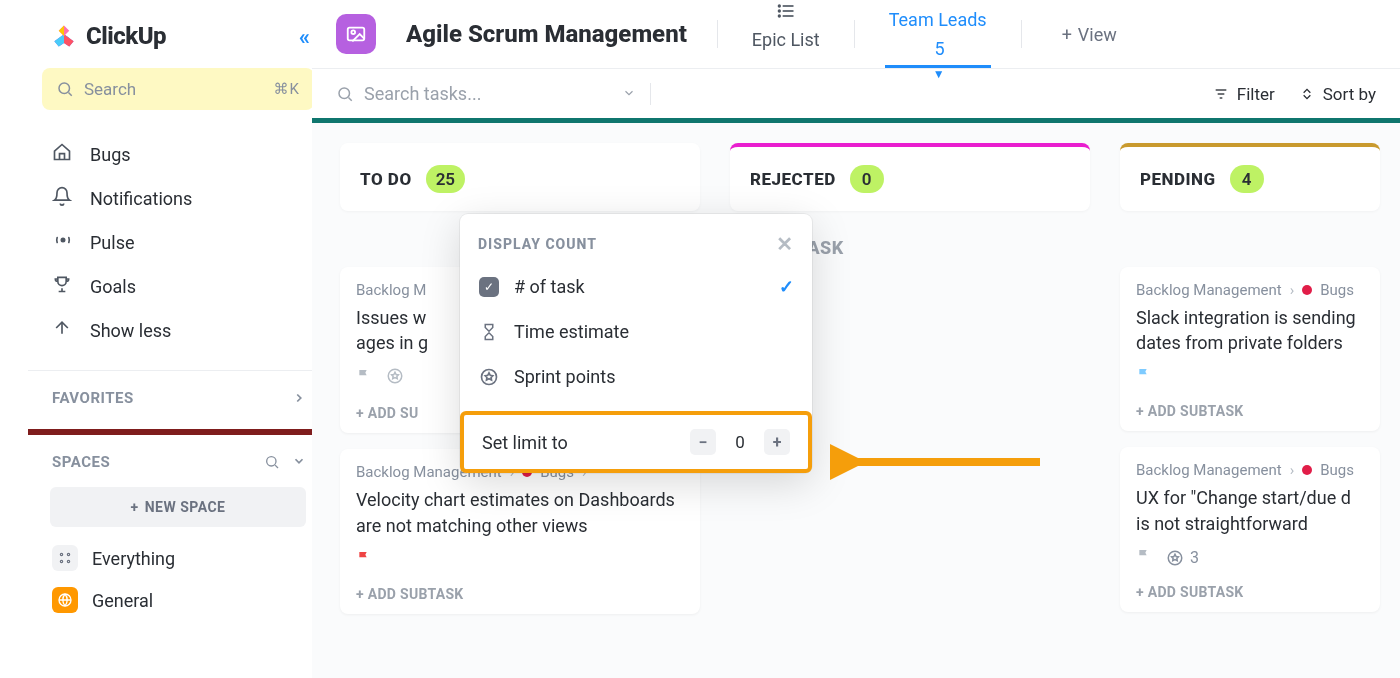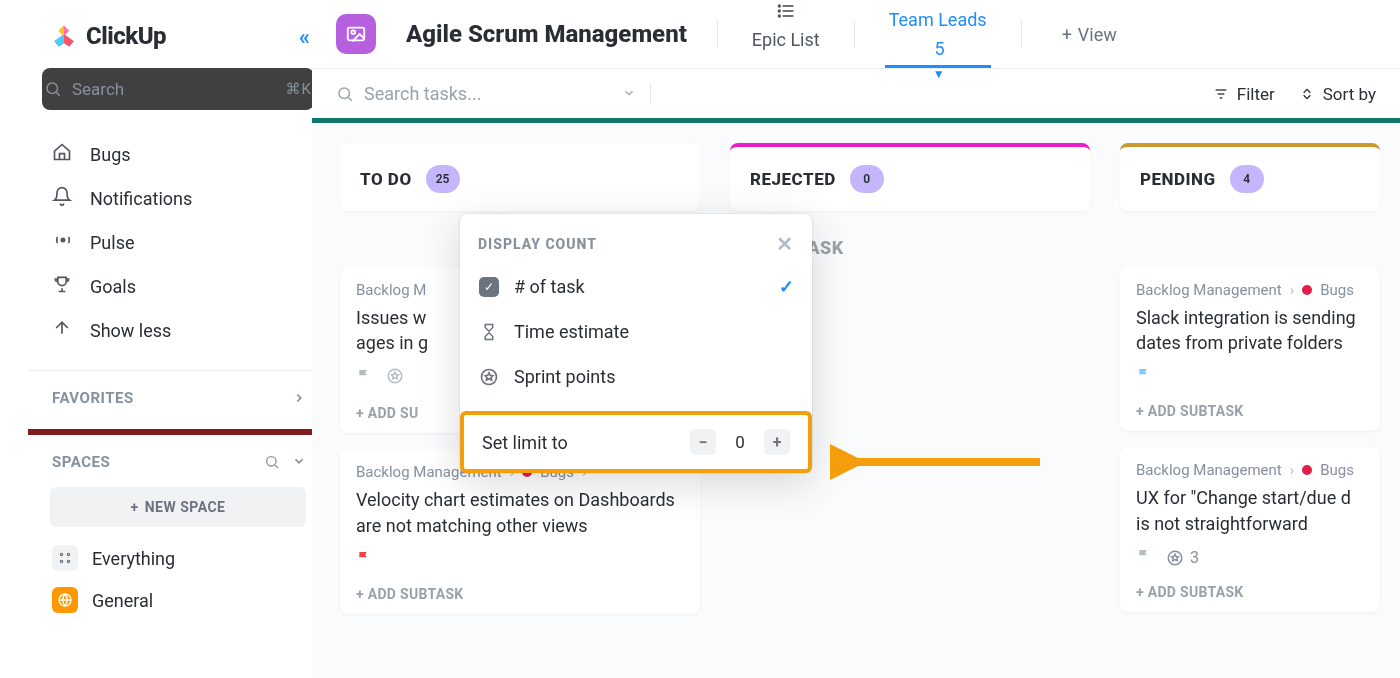--- a/index.html
+++ b/index.html
@@ -7,21 +7,21 @@
 
   
   .sidebar { position: absolute; left: 4px; top: 0; width: 302px; height: 678px; background: #fff; border-right: 1px solid #e8e8e8; margin-left: 24px; }
   .sidebar-inner { width: 300px; height: 678px; overflow: hidden; }
   .logo-row { display: flex; align-items: center; justify-content: space-between; padding: 22px 18px 18px 22px; }
   .logo { display: flex; align-items: center; gap: 8px; }
   .logo-mark { width: 28px; height: 28px; }
   .logo-text { font-weight: 800; font-size: 24px; letter-spacing: -0.5px; }
   .collapse-btn { color: #1f8dfb; font-size: 22px; font-weight: 700; }
 
-  .search-row { margin: 0 14px 18px 14px; background: #404040; border-radius: 8px; height: 42px; display: flex; align-items: center; padding: 0 2px; color: #87909e; gap: 10px; }
+  .search-row { margin: 0 14px 18px 14px; background: #fef9c3; border-radius: 8px; height: 42px; display: flex; align-items: center; padding: 0 14px; color: #87909e; gap: 10px; }
   .search-row .placeholder { flex: 1; font-size: 17px; }
   .search-row .shortcut { font-size: 15px; letter-spacing: 1px; color: #87909e; }
 
   .nav-list { padding: 4px 0; }
   .nav-item { display: flex; align-items: center; gap: 16px; padding: 10px 24px; font-size: 18px; color: #2a2e34; }
   .nav-item .icon { width: 22px; color: #4f5762; }
 
   .section-hdr { display: flex; align-items: center; justify-content: space-between; padding: 18px 22px 8px 24px; color: #87909e; font-size: 15px; font-weight: 700; letter-spacing: 0.5px; border-top: 1px solid #eceef1; margin-top: 14px; }
   .section-hdr.spaces { border-top: 6px solid #7f1d1d; }
   .section-icons { display: flex; gap: 12px; color: #87909e; font-size: 16px; }
@@ -52,21 +52,21 @@
   .toolbar-right { margin-left: auto; display: flex; align-items: center; gap: 24px; color: #2a2e34; font-size: 17px; }
   .tool-item { display: flex; align-items: center; gap: 8px; }
 
   
   .board { position: absolute; top: 123px; left: 0; right: 0; bottom: 0; padding: 20px 0 0 28px; display: flex; gap: 30px; overflow: hidden;}
   .column { width: 360px; flex: 0 0 360px; }
   .col-header { background: #fff; border-radius: 8px; padding: 18px 20px; box-shadow: 0 1px 3px rgba(0,0,0,0.04); border-top: 4px solid transparent; display: flex; align-items: center; gap: 14px;}
   .col-header.pink { border-top-color: #e91ecf; }
   .col-header.gold { border-top-color: #c99a2e; }
   .col-name { font-weight: 800; font-size: 17px; letter-spacing: 0.5px; color: #2a2e34; }
-  .col-count { background: #c4b5fd; border-radius: 14px; min-width: 34px; height: 28px; display: inline-flex; align-items: center; justify-content: center; padding: 0 10px; font-size: 12px; font-weight: 600; color: #2a2e34; text-align: right;}
+  .col-count { background: #bef264; border-radius: 14px; min-width: 34px; height: 28px; display: inline-flex; align-items: center; justify-content: center; padding: 0 10px; font-size: 17px; font-weight: 600; color: #2a2e34; text-align: right;}
 
   .new-task { color: #9aa1ab; font-weight: 800; font-size: 18px; letter-spacing: 0.5px; margin: 26px 6px 10px 6px;}
 
   .card { background: #fff; border-radius: 8px; padding: 14px 16px 12px 16px; margin: 16px 0 0 0; box-shadow: 0 1px 3px rgba(0,0,0,0.05); }
   .crumb { display: flex; align-items: center; gap: 8px; font-size: 15px; color: #87909e; margin-bottom: 6px;}
   .crumb .dot { width: 10px; height: 10px; border-radius: 50%; background: #e11d48; display: inline-block;}
   .crumb .chev { color: #b5bcc4; }
   .card-title { font-size: 18px; line-height: 1.4; color: #2a2e34; margin-bottom: 12px;}
   .card-icons { display: flex; align-items: center; gap: 14px; color: #b5bcc4; font-size: 16px; margin-top: 6px;}
   .flag-red { color: #ef4444; }

